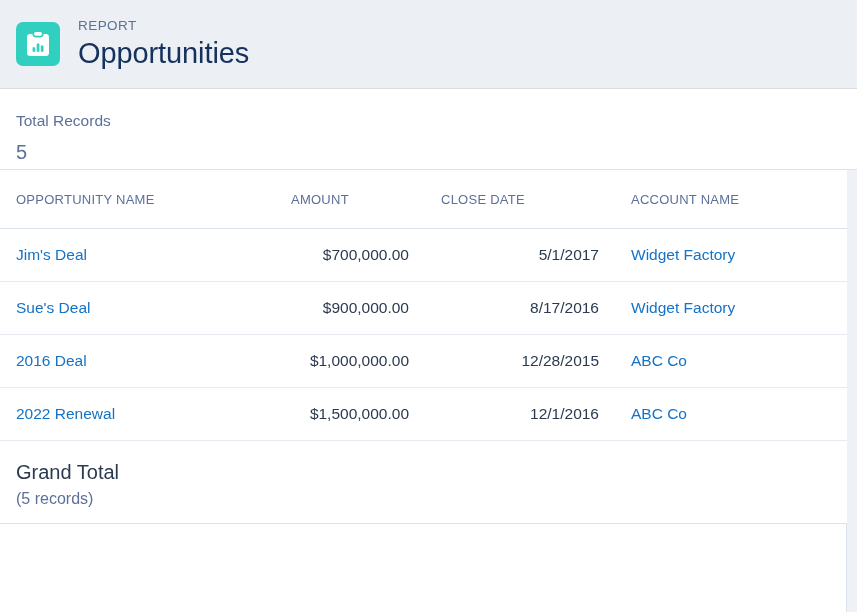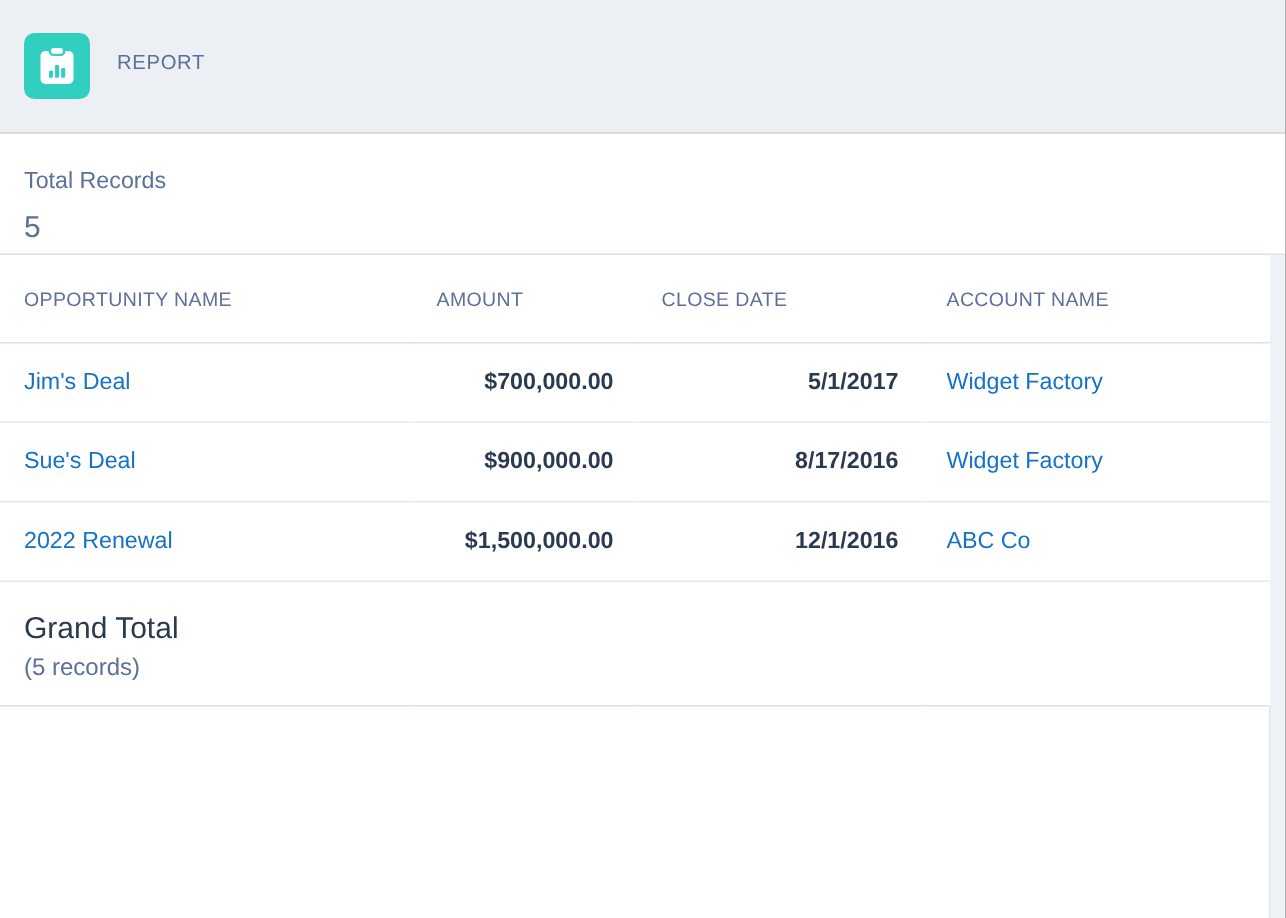--- a/index.html
+++ b/index.html
@@ -138,21 +138,21 @@
     color: #2b3a4f;
     white-space: nowrap;
   }
 
   
   col.c-name    { width: 275px; }
   col.c-amount  { width: 150px; }
   col.c-date    { width: 190px; }
   col.c-account { width: 232px; }
 
-  .num  { text-align: right; font-weight: bold; }
+  .num  { text-align: right; }
   .head-num { text-align: left; }
 
   a.cell-link {
     color: #1572c6;
     text-decoration: none;
     cursor: pointer;
   }
 
   .dash { color: #2b3a4f; }
 
@@ -185,20 +185,21 @@
         <rect x="2" y="4" width="22" height="22" rx="3.2" fill="#ffffff"></rect>
         <rect x="8.2" y="1.2" width="9.6" height="5.4" rx="2.5" fill="#ffffff"></rect>
         <rect x="8.2" y="1.2" width="9.6" height="5.4" rx="2.5" fill="none" stroke="#30cfc0" stroke-width="1.6"></rect>
         <rect x="7.6" y="17.2" width="2.7" height="4.6" rx="0.6" fill="#30cfc0"></rect>
         <rect x="11.7" y="13.4" width="2.7" height="8.4" rx="0.6" fill="#30cfc0"></rect>
         <rect x="15.8" y="15.4" width="2.7" height="6.4" rx="0.6" fill="#30cfc0"></rect>
       </svg>
     </div>
     <div class="header-text">
       <div class="eyebrow">REPORT</div>
+      <div class="page-title">Opportunities</div>
     </div>
   </div>
 
   <div class="summary-block">
     <div class="summary-label">Total Records</div>
     <div class="summary-value">5</div>
   </div>
 
   <div class="table-region">
     <div class="table-wrap">
@@ -234,20 +235,30 @@
             <td>
               <a class="cell-link" href="#">Sue's Deal</a>
             </td>
             <td class="num">$900,000.00</td>
             <td class="num">8/17/2016</td>
             <td>
               <a class="cell-link" href="#">Widget Factory</a>
             </td>
           </tr>
 
+          <tr>
+            <td>
+              <a class="cell-link" href="#">2016 Deal</a>
+            </td>
+            <td class="num">$1,000,000.00</td>
+            <td class="num">12/28/2015</td>
+            <td>
+              <a class="cell-link" href="#">ABC Co</a>
+            </td>
+          </tr>
 
           <tr>
             <td>
               <a class="cell-link" href="#">2022 Renewal</a>
             </td>
             <td class="num">$1,500,000.00</td>
             <td class="num">12/1/2016</td>
             <td>
               <a class="cell-link" href="#">ABC Co</a>
             </td>

